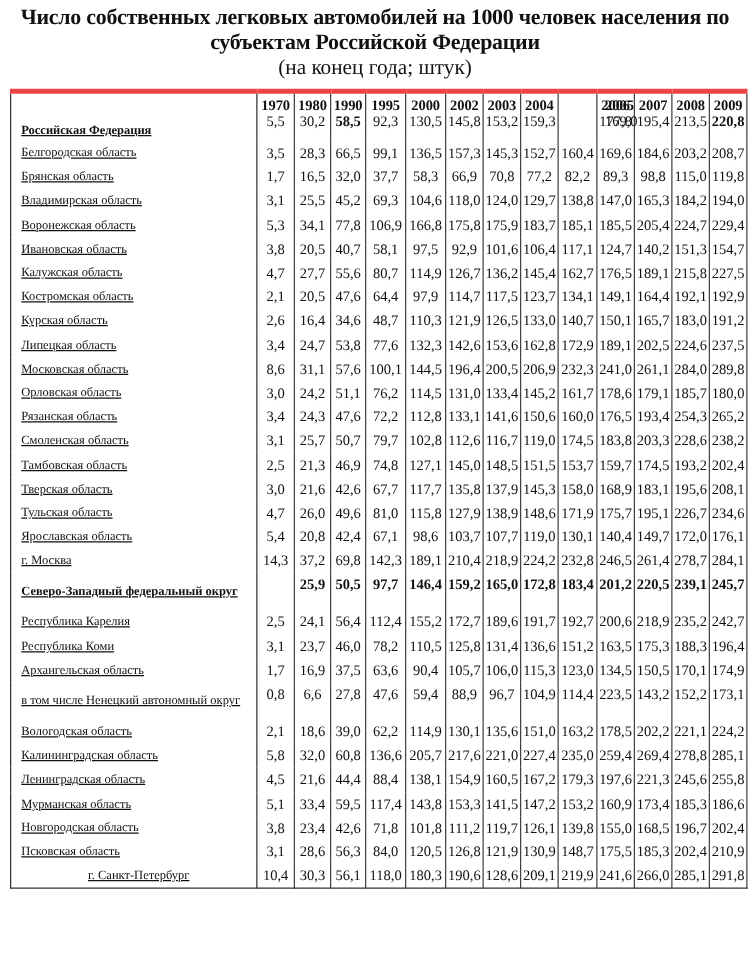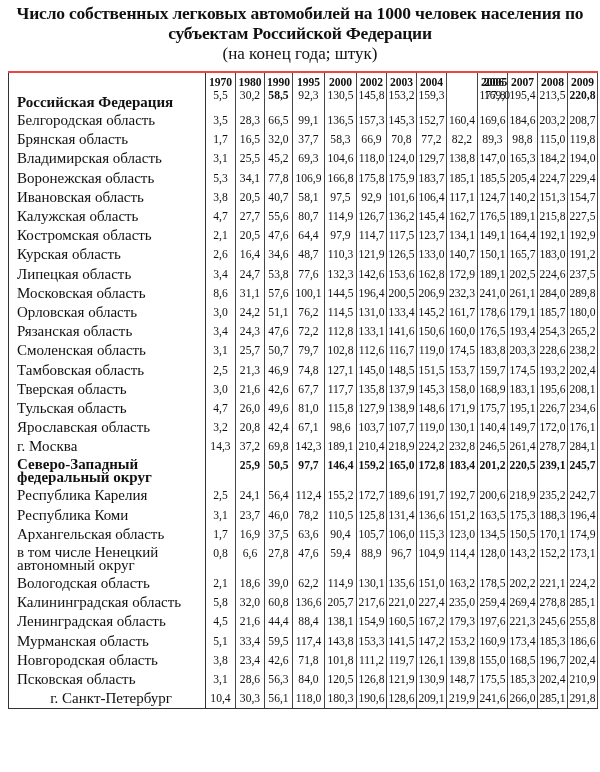--- a/index.html
+++ b/index.html
@@ -1,23 +1,23 @@
 <!DOCTYPE html>
 <html><head>
 <meta charset="utf-8">
 <style>
   html, body { margin: 0; padding: 0; background: #fff; }
   body { width: 600px; height: 772px; overflow: hidden; font-family: "Liberation Serif", serif; color: #111; }
   .title { text-align: center; font-weight: bold; font-size: 17.5px; line-height: 20px; margin-top: 3px; letter-spacing: -0.2px; }
   .subtitle { text-align: center; font-size: 17px; line-height: 20px; margin-top: 1px; }
   table { border-collapse: collapse; margin-left: 8px; margin-top: 7px; width: 589px; table-layout: fixed; font-size: 11.6px; }
   td { padding: 0; white-space: nowrap; }
-  td.lbl { border-left: 1px solid #333; border-right: 1px solid #333; padding-left: 8px; font-size: 15px; height: 19.2px; vertical-align: middle; white-space: normal; line-height: 13px; }
+  td.lbl { border-left: 1px solid #333; border-right: 1px solid #333; padding-left: 8px; font-size: 10px; height: 19.2px; vertical-align: middle; white-space: normal; line-height: 13px; text-decoration: underline; }
   td.num { border-right: 1px solid #444; text-align: center; vertical-align: middle; }
-  tr.first td { border-top: 2px solid #ef4444; }
+  tr.first td { border-top: 4px solid #ef4444; }
   tr.last td { border-bottom: 1px solid #333; text-align: center; }
   .b { font-weight: bold; }
   .wrap2 td.lbl { height: 30px; }
   .wrap2 td.num { vertical-align: top; padding-top: 3px; }
   .hdr td.lbl { height: 36px; vertical-align: bottom; padding-bottom: 2px; }
 </style>
 </head>
 <body>
 
 <div class="title">
@@ -350,21 +350,21 @@
         <td class="num">138,9</td>
         <td class="num">148,6</td>
         <td class="num">171,9</td>
         <td class="num">175,7</td>
         <td class="num">195,1</td>
         <td class="num">226,7</td>
         <td class="num">234,6</td>
       </tr>
       <tr>
         <td class="lbl">Ярославская область</td>
-        <td class="num">3,2</td>
+        <td class="num">5,4</td>
         <td class="num">20,8</td>
         <td class="num">42,4</td>
         <td class="num">67,1</td>
         <td class="num">98,6</td>
         <td class="num">103,7</td>
         <td class="num">107,7</td>
         <td class="num">119,0</td>
         <td class="num">130,1</td>
         <td class="num">140,4</td>
         <td class="num">149,7</td>
@@ -455,21 +455,21 @@
         <td class="lbl">в том числе Ненецкий автономный округ</td>
         <td class="num">0,8</td>
         <td class="num">6,6</td>
         <td class="num">27,8</td>
         <td class="num">47,6</td>
         <td class="num">59,4</td>
         <td class="num">88,9</td>
         <td class="num">96,7</td>
         <td class="num">104,9</td>
         <td class="num">114,4</td>
-        <td class="num">128,0</td>
+        <td class="num">223,5</td>
         <td class="num">143,2</td>
         <td class="num">152,2</td>
         <td class="num">173,1</td>
       </tr>
       <tr>
         <td class="lbl">Вологодская область</td>
         <td class="num">2,1</td>
         <td class="num">18,6</td>
         <td class="num">39,0</td>
         <td class="num">62,2</td>

